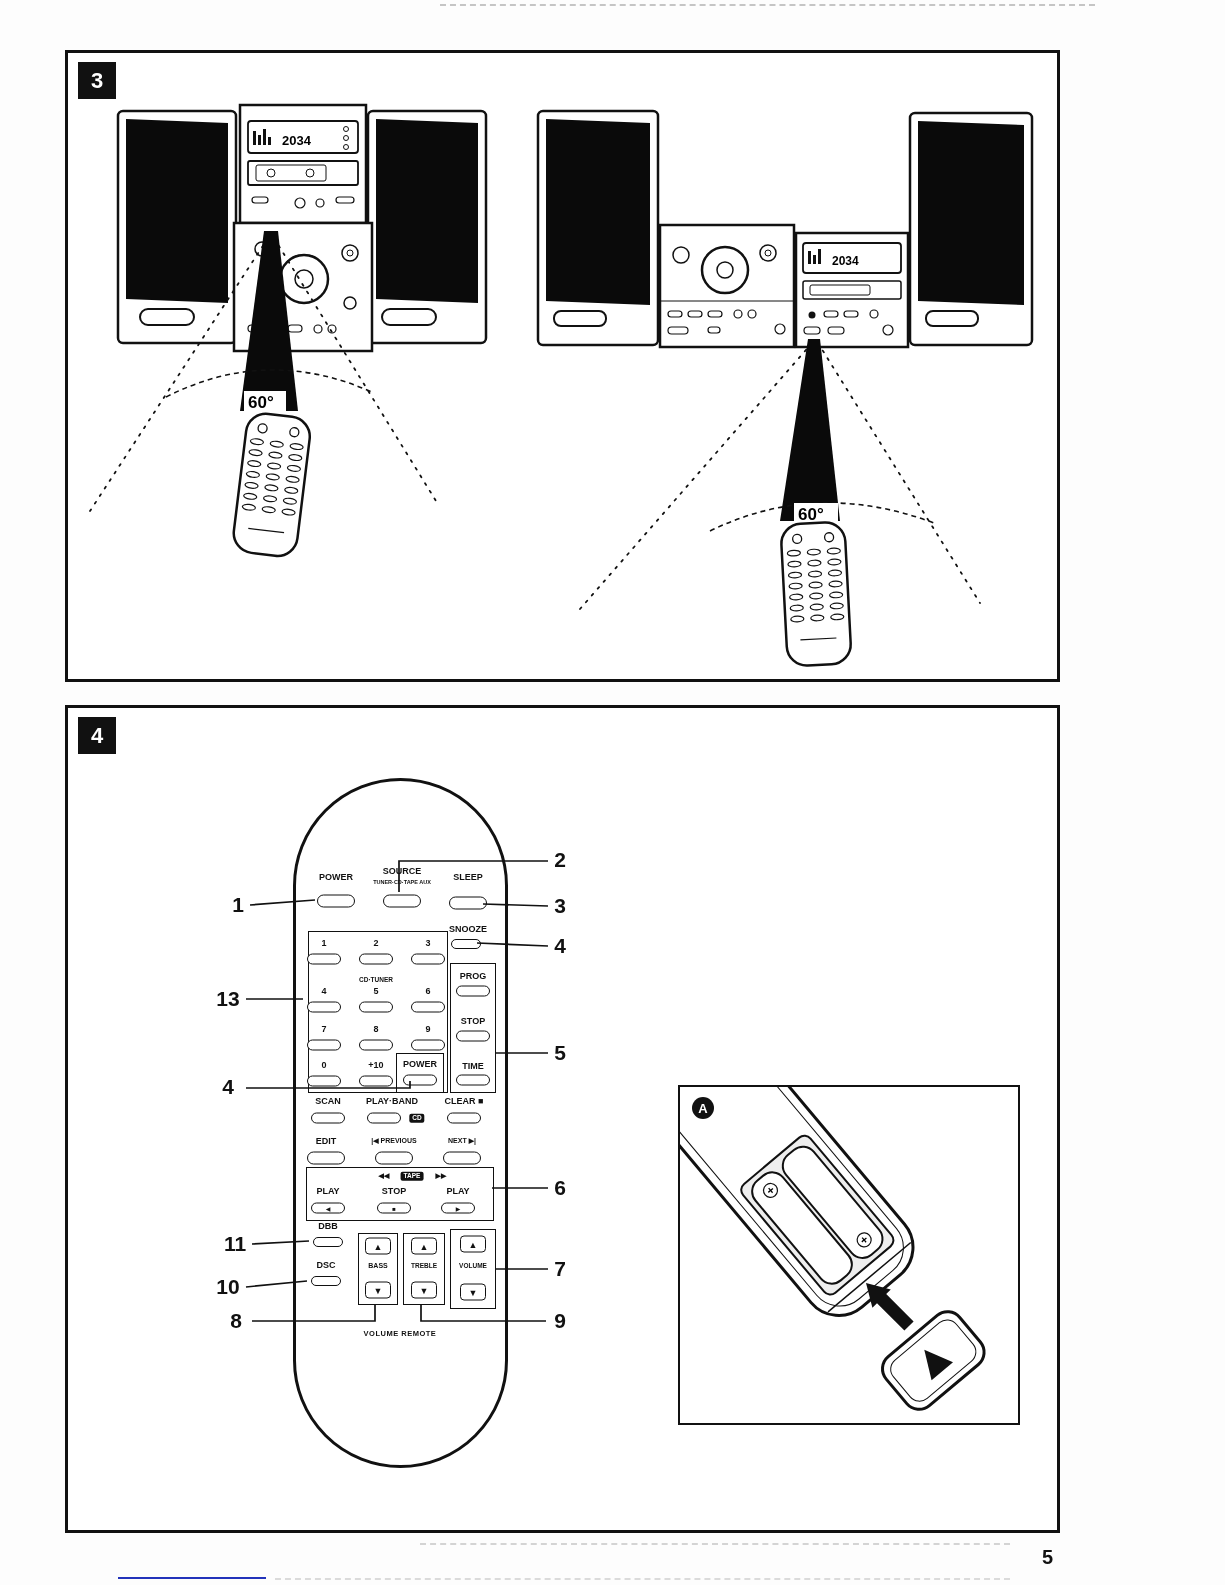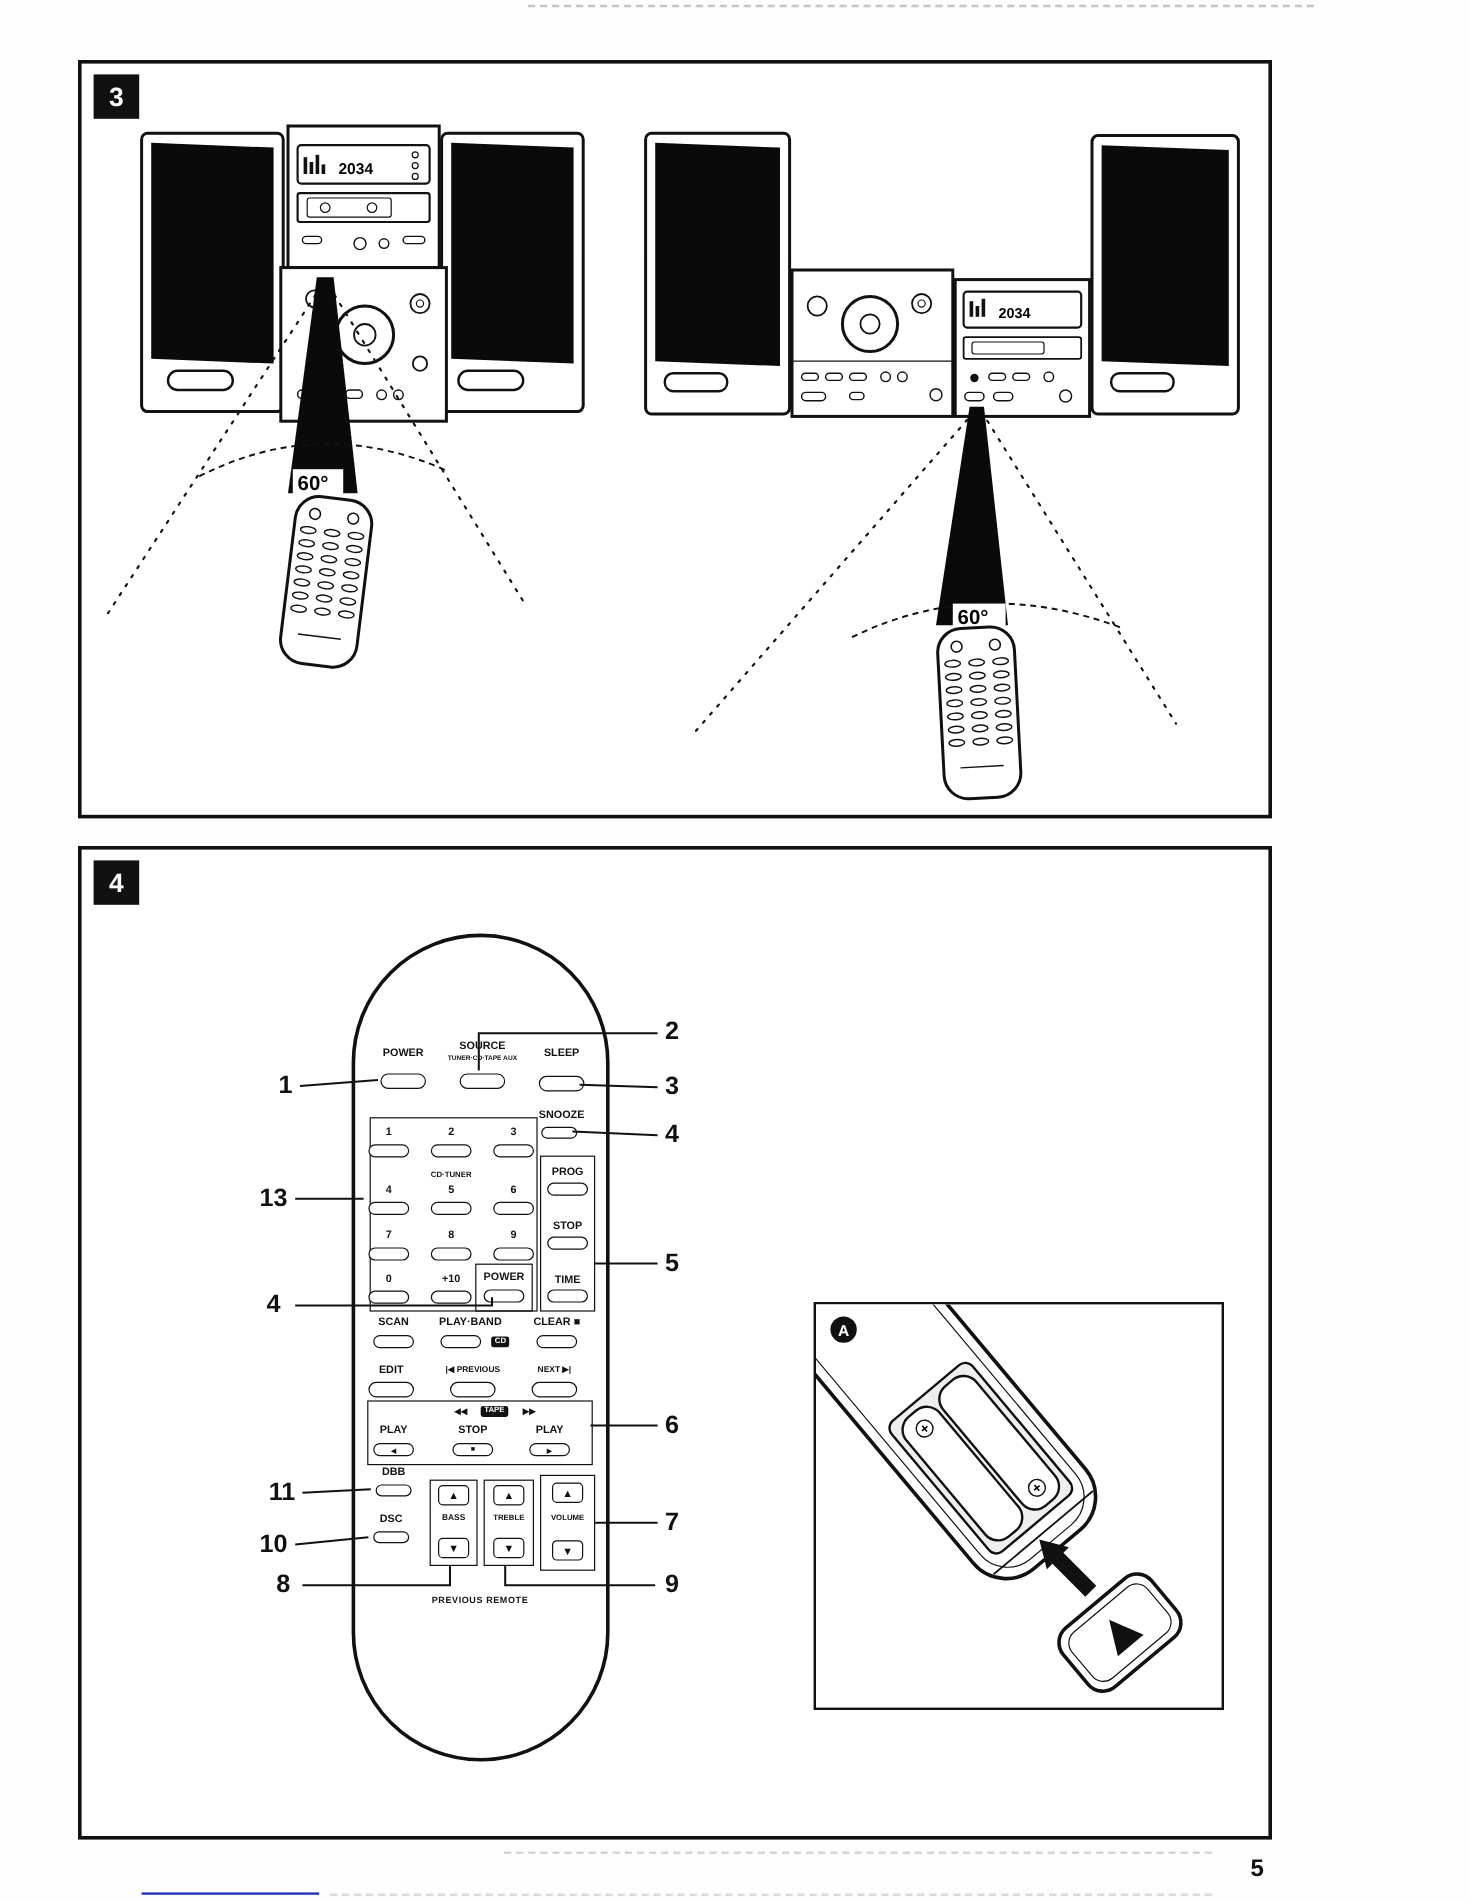--- a/index.html
+++ b/index.html
@@ -306,21 +306,21 @@
       <div class="bx" style="left:107px;top:452px;width:42px;height:72px"></div>
       <div class="tri" style="left:128px;top:465px">▲</div>
       <div class="lb f65" style="left:128px;top:484px">TREBLE</div>
       <div class="tri" style="left:128px;top:509px">▼</div>
 
       <div class="bx" style="left:154px;top:448px;width:46px;height:80px"></div>
       <div class="tri" style="left:177px;top:463px">▲</div>
       <div class="lb f65" style="left:177px;top:484px">VOLUME</div>
       <div class="tri" style="left:177px;top:511px">▼</div>
 
-      <div class="brand-lb" style="left:104px;top:552px">PREVIOUS REMOTE</div>
+      <div class="brand-lb" style="left:104px;top:552px">VOLUME REMOTE</div>
     </div>
 
     <svg class="lines" width="995" height="828" viewBox="0 0 995 828">
       <g stroke="#111" stroke-width="1.7" fill="none">
         <path d="M182 197 L247 192"></path>
         <path d="M480 153 L331 153 L331 184"></path>
         <path d="M480 198 L415 196"></path>
         <path d="M480 238 L409 235"></path>
         <path d="M480 345 L427 345"></path>
         <path d="M178 291 L235 291"></path>

